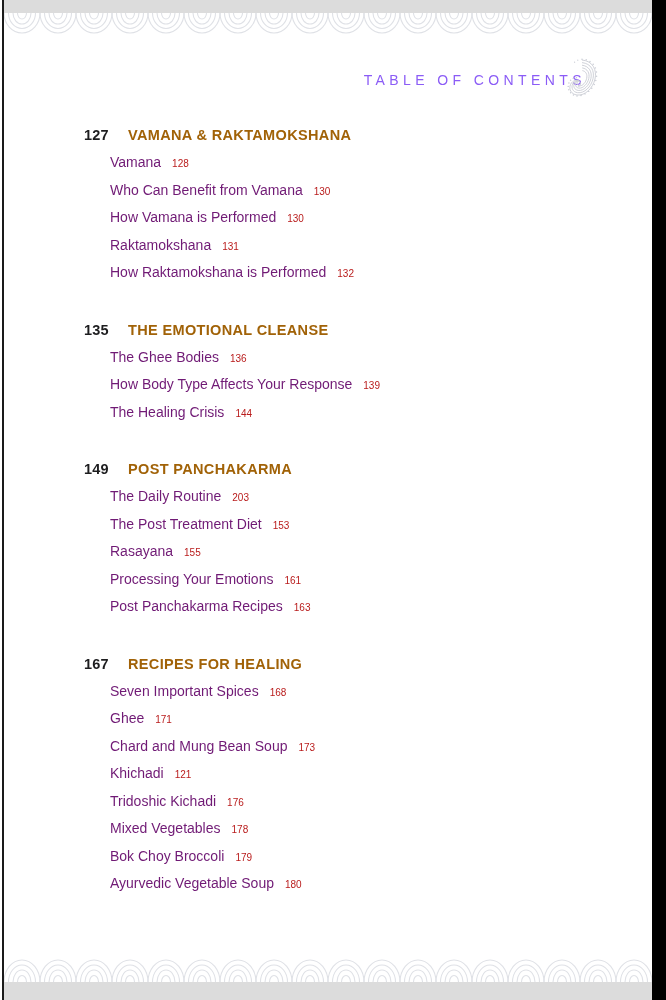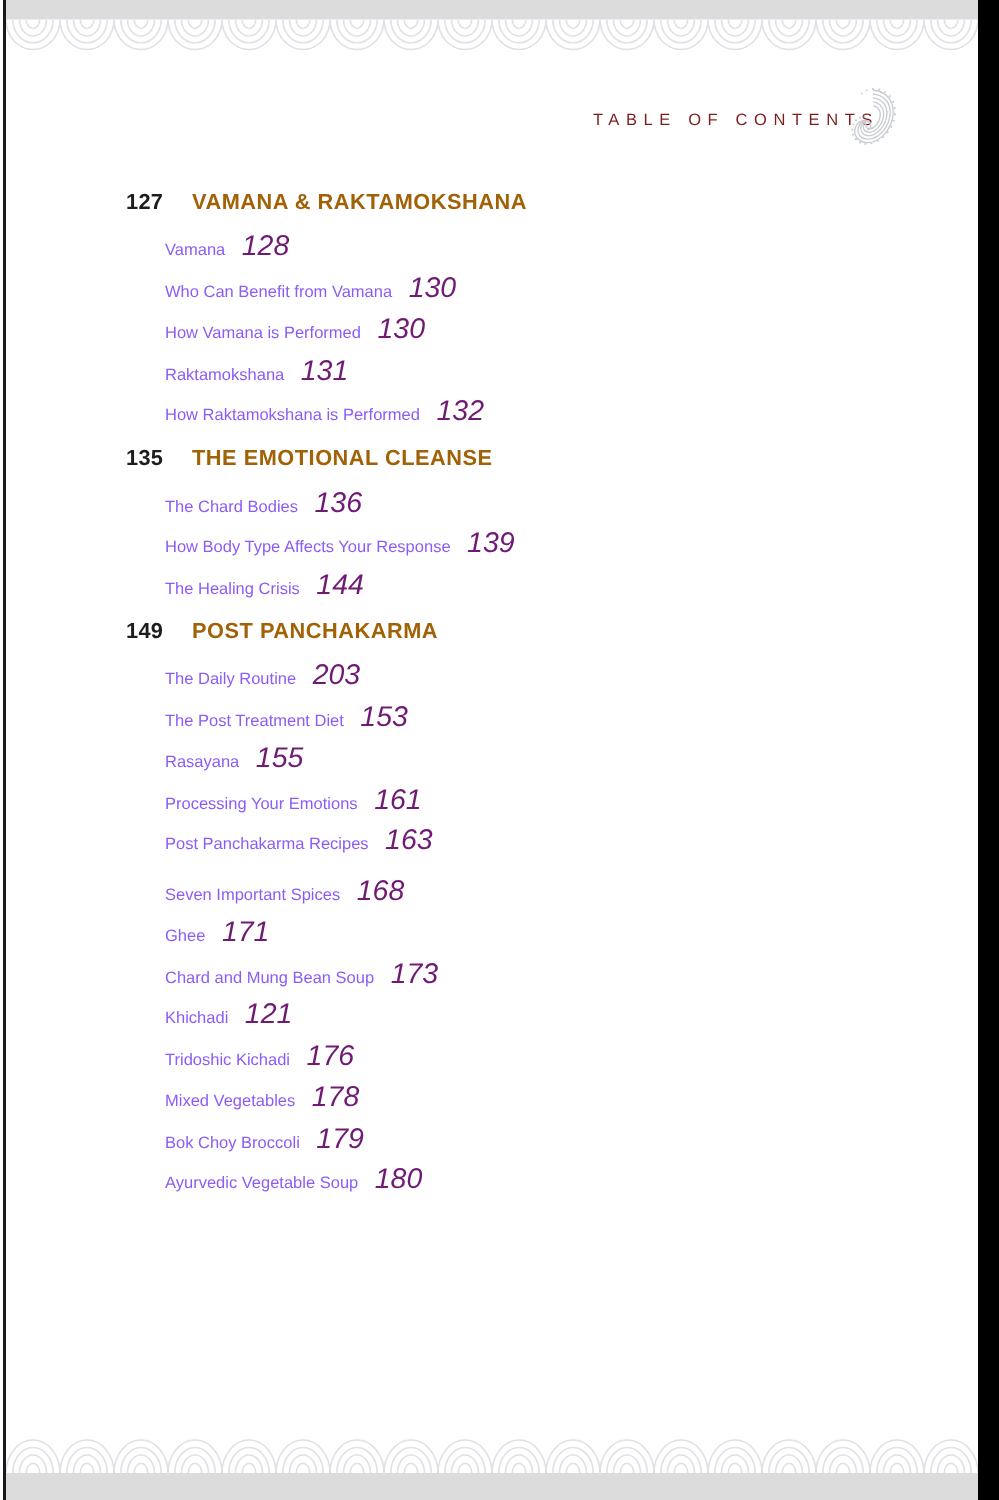--- a/index.html
+++ b/index.html
@@ -80,23 +80,23 @@
     right: 14px;
     top: 58px;
     height: 44px;
     display: flex;
     align-items: center;
     justify-content: flex-end;
     padding-right: 66px;
     box-sizing: border-box;
   }
   .header-title {
-    font-size: 11px;
+    font-size: 14px;
     letter-spacing: 4.4px;
-    color: #7f1d1d;
+    color: #8b5cf6;
     font-weight: 400;
     white-space: nowrap;
     text-align: center;
   }
   .paisley {
     position: absolute;
     right: 66px;
     top: 58px;
     width: 34px;
     height: 40px;
@@ -104,21 +104,21 @@
   .paisley svg { display: block; width: 100%; height: 100%; }
 
   
   .toc {
     position: absolute;
     left: 84px;
     top: 127px;
     width: 520px;
   }
   .section { margin-bottom: 0; }
-  .section + .section { margin-top: 6px; }
+  .section + .section { margin-top: 30px; }
 
   .section-head {
     display: flex;
     align-items: flex-end;
     margin-bottom: 11px;
   }
   .section-number {
     font-size: 14.5px;
     font-weight: bold;
     color: #1d1d1f;
@@ -134,30 +134,29 @@
   }
 
   .entries { margin: 0; padding: 0; list-style: none; }
   .entry {
     display: flex;
     align-items: baseline;
     padding-left: 26px;
     height: 27.5px;
   }
   .entry-label {
-    font-size: 11px;
-    color: #8b5cf6;
-    font-weight: 400;
-  }
-  .entry-page {
-    font-size: 19px;
+    font-size: 14px;
     color: #701a75;
     font-weight: 400;
+  }
+  .entry-page {
+    font-size: 10px;
+    color: #b91c1c;
+    font-weight: 400;
     margin-left: 11px;
-    font-style: italic;
   }
 </style>
 </head>
 <body>
 
 <div id="page">
 
   <div class="edge-left"></div>
   <div class="edge-right"></div>
   <div class="band-top"></div>
@@ -307,21 +306,21 @@
       </ul>
     </div>
 
     <div class="section">
       <div class="section-head">
         <span class="section-number">135</span>
         <span class="section-title">THE EMOTIONAL CLEANSE</span>
       </div>
       <ul class="entries">
         <li class="entry">
-          <span class="entry-label">The Chard Bodies</span>
+          <span class="entry-label">The Ghee Bodies</span>
           <span class="entry-page">136</span>
         </li>
         <li class="entry">
           <span class="entry-label">How Body Type Affects Your Response</span>
           <span class="entry-page">139</span>
         </li>
         <li class="entry">
           <span class="entry-label">The Healing Crisis</span>
           <span class="entry-page">144</span>
         </li>
@@ -351,20 +350,24 @@
           <span class="entry-page">161</span>
         </li>
         <li class="entry">
           <span class="entry-label">Post Panchakarma Recipes</span>
           <span class="entry-page">163</span>
         </li>
       </ul>
     </div>
 
     <div class="section">
+      <div class="section-head">
+        <span class="section-number">167</span>
+        <span class="section-title">RECIPES FOR HEALING</span>
+      </div>
       <ul class="entries">
         <li class="entry">
           <span class="entry-label">Seven Important Spices</span>
           <span class="entry-page">168</span>
         </li>
         <li class="entry">
           <span class="entry-label">Ghee</span>
           <span class="entry-page">171</span>
         </li>
         <li class="entry">

